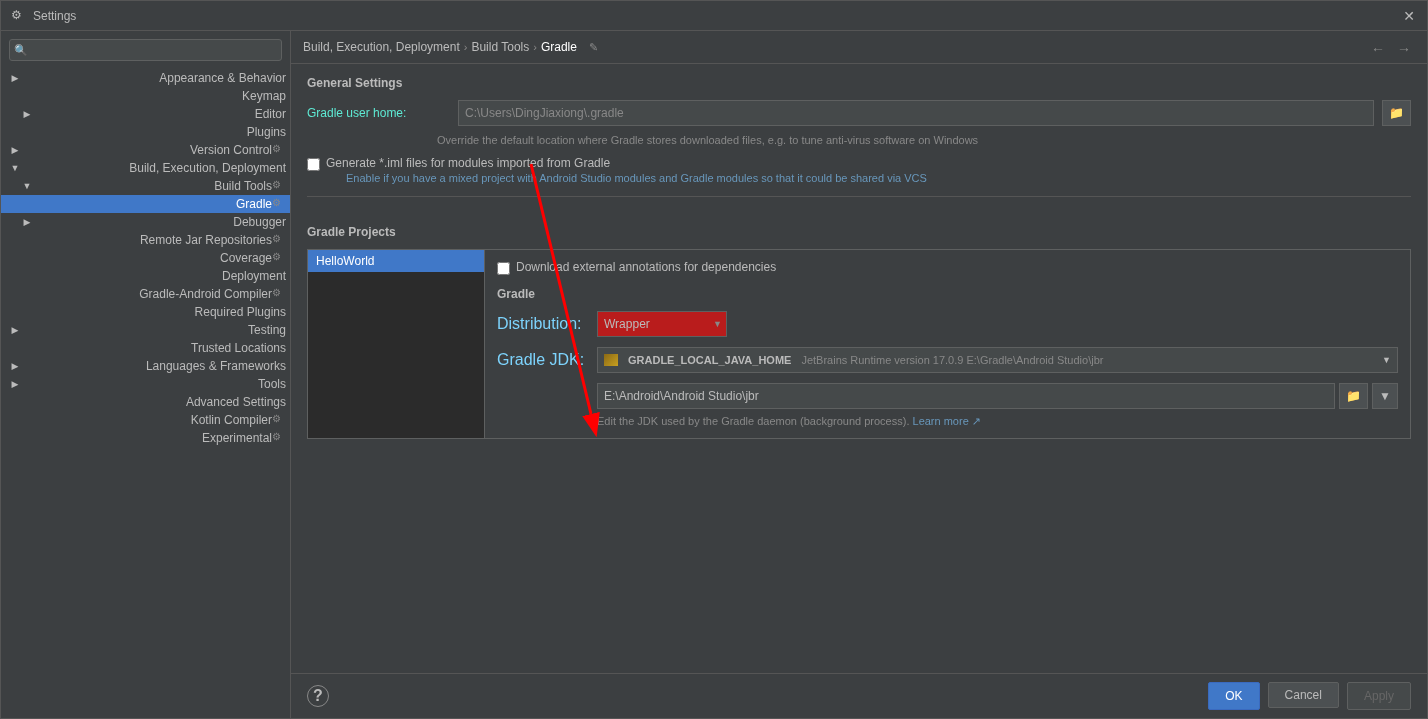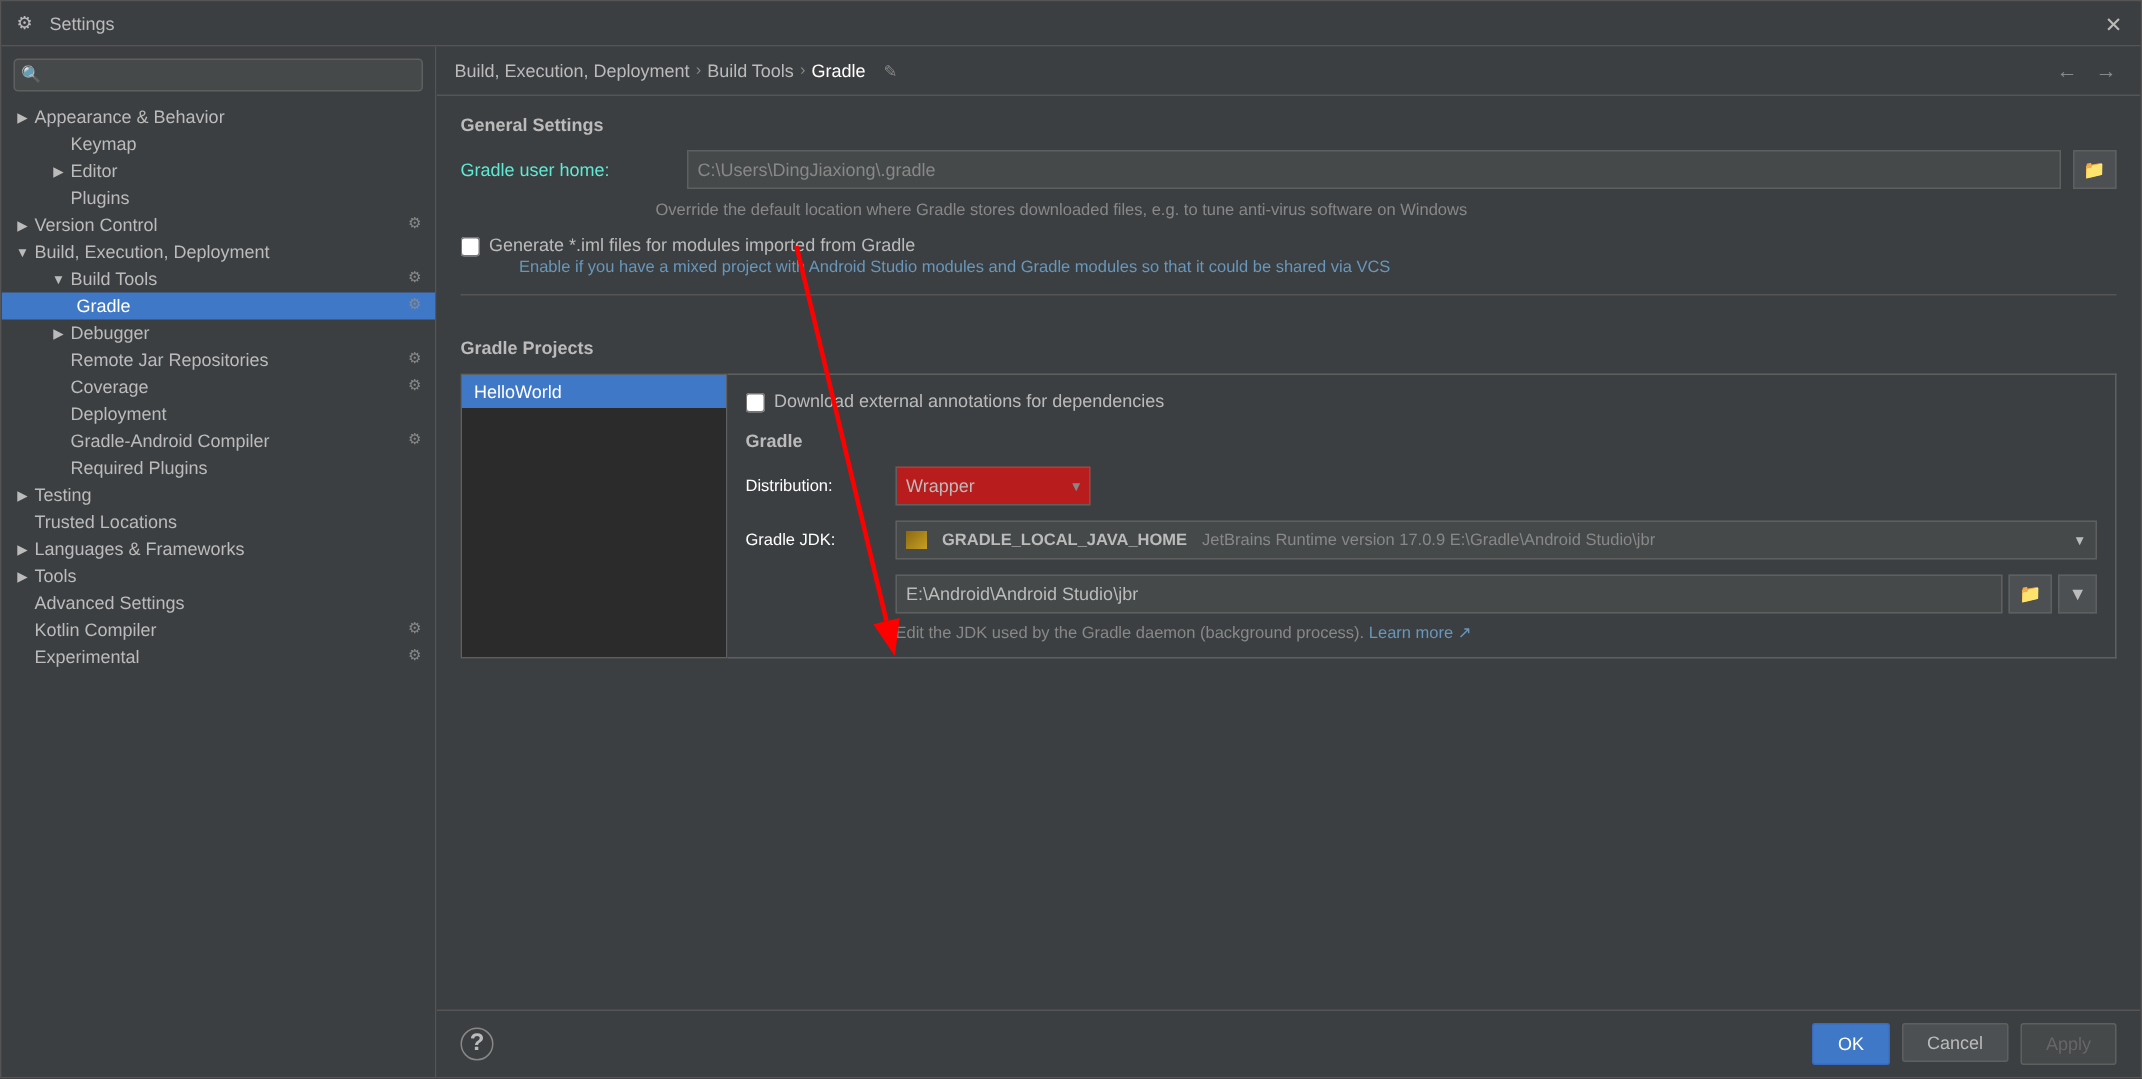--- a/index.html
+++ b/index.html
@@ -118,31 +118,32 @@
       justify-content: center;
       margin-right: 2px;
       font-size: 9px;
       color: #888;
     }
 
     .tree-item .arrow.expanded { color: #bbbbbb; }
 
     .tree-item .item-label {
       flex: 1;
+      text-align: right;
     }
 
     .tree-item .settings-icon {
       width: 14px;
       height: 14px;
       margin-left: auto;
       color: #888;
       font-size: 10px;
     }
 
-    .tree-item-indent-1 { padding-left: 32px; }
+    .tree-item-indent-1 { padding-left: 20px; }
     .tree-item-indent-2 { padding-left: 36px; }
 
     
     .right-panel {
       flex: 1;
       display: flex;
       flex-direction: column;
       background: #3c3f41;
       overflow: hidden;
     }
@@ -330,22 +331,22 @@
     }
 
     .gradle-form-row {
       display: flex;
       align-items: center;
       margin-bottom: 10px;
     }
 
     .gradle-form-label {
       width: 100px;
-      font-size: 11px;
-      color: #ffffff;
+      font-size: 16px;
+      color: #7dd3fc;
       flex-shrink: 0;
     }
 
     .select-wrap {
       position: relative;
       display: inline-flex;
       align-items: center;
     }
 
     .styled-select {

